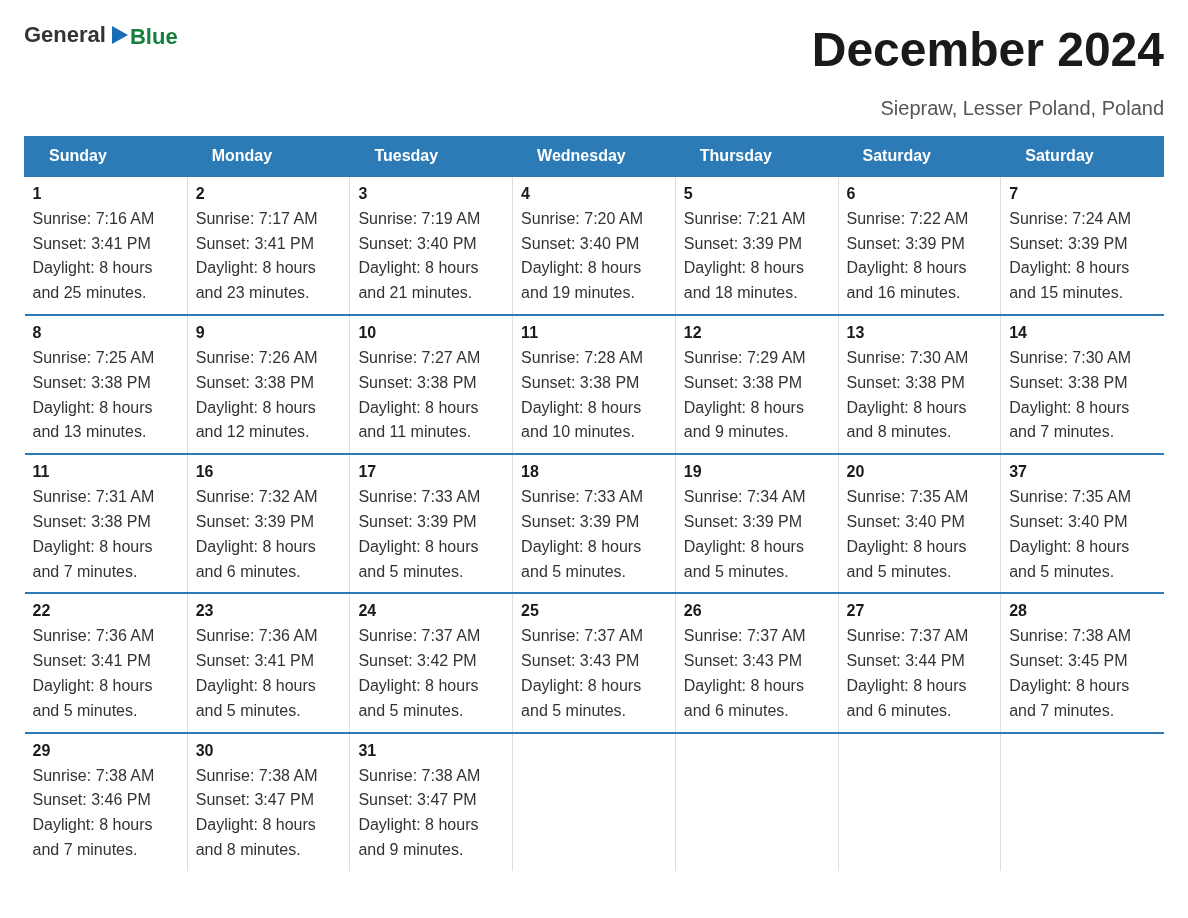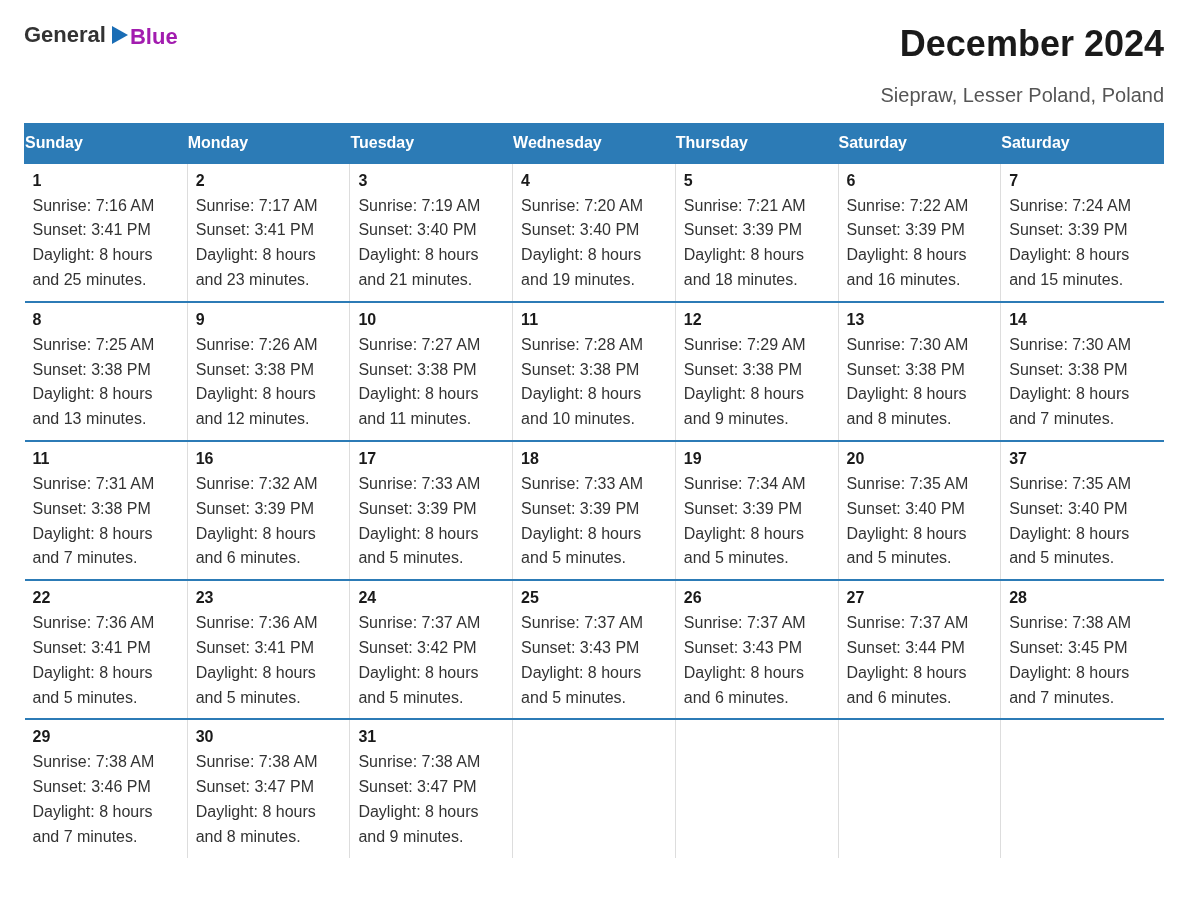--- a/index.html
+++ b/index.html
@@ -21,49 +21,49 @@
       flex-direction: row;
       align-items: flex-start;
     }
     .logo-text {
       font-size: 22px;
       font-weight: bold;
       color: #333;
       line-height: 1;
     }
     .logo-blue-bar {
-      color: #a21caf;
+      color: #15803d;
       font-size: 22px;
       font-weight: bold;
     }
     .title-block {
       text-align: right;
     }
     .calendar-title {
-      font-size: 36px;
+      font-size: 48px;
       font-weight: bold;
       color: #1a1a1a;
       line-height: 1.1;
     }
     .calendar-subtitle {
       font-size: 20px;
       color: #555;
       margin-top: 20px;
     }
     table {
       width: 100%;
       border-collapse: collapse;
       table-layout: fixed;
     }
     thead tr th {
       background-color: #2c7bb6;
       color: #fff;
       font-size: 16px;
       font-weight: bold;
-      padding: 10px 0;
+      padding: 10px 24px;
       text-align: left;
       border: 1px solid #2c7bb6;
     }
     tbody tr {
       border-top: 2px solid #2c7bb6;
     }
     tbody tr td {
       vertical-align: top;
       padding: 8px;
       font-size: 13px;

